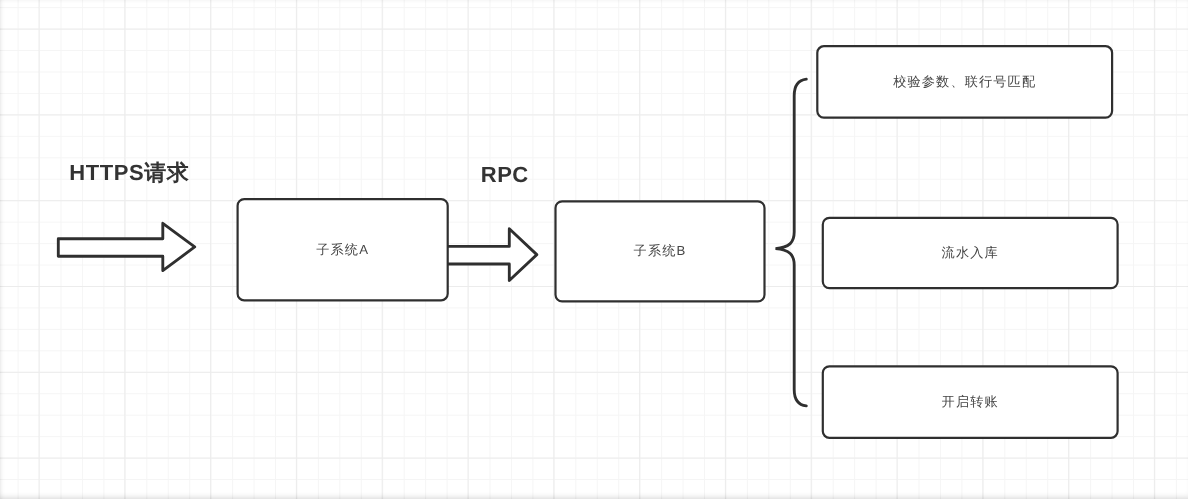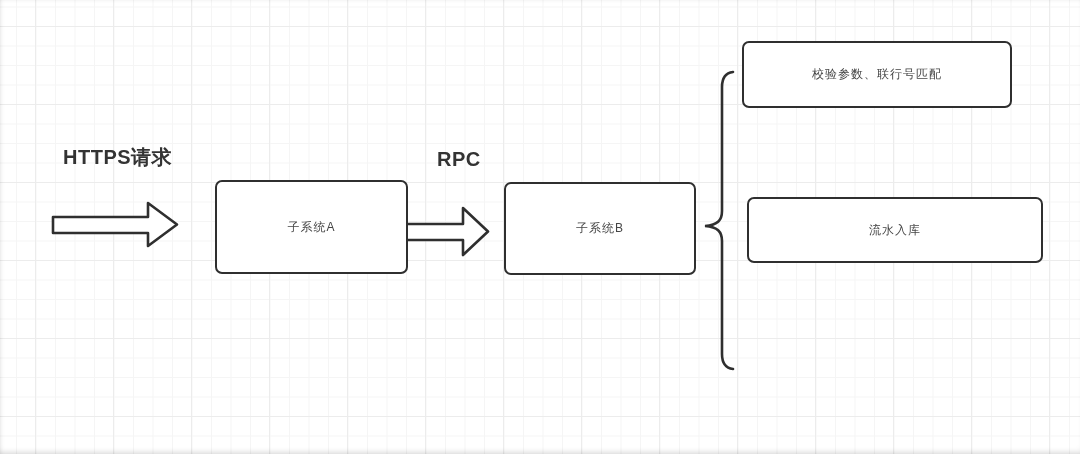--- a/index.html
+++ b/index.html
@@ -97,18 +97,21 @@
   </div>
 
   <div class="node" style="left:504px; top:182px; width:192px; height:93px;justify-content:center;">
     <span class="node-label">子系统B</span>
   </div>
 
   <div class="node" style="left:742px; top:41px; width:270px; height:67px;">
     <span class="node-label">校验参数、联行号匹配</span>
   </div>
 
-  <div class="node" style="left:747px; top:197px; width:296px; height:66px;">
+  <div class="node" style="left:747px; top:197px; width:270px; height:66px;">
     <span class="node-label">流水入库</span>
   </div>
 
+  <div class="node" style="left:747px; top:332px; width:270px; height:67px;">
+    <span class="node-label">开启转账</span>
+  </div>
 
 </div>
 
 </body></html>

